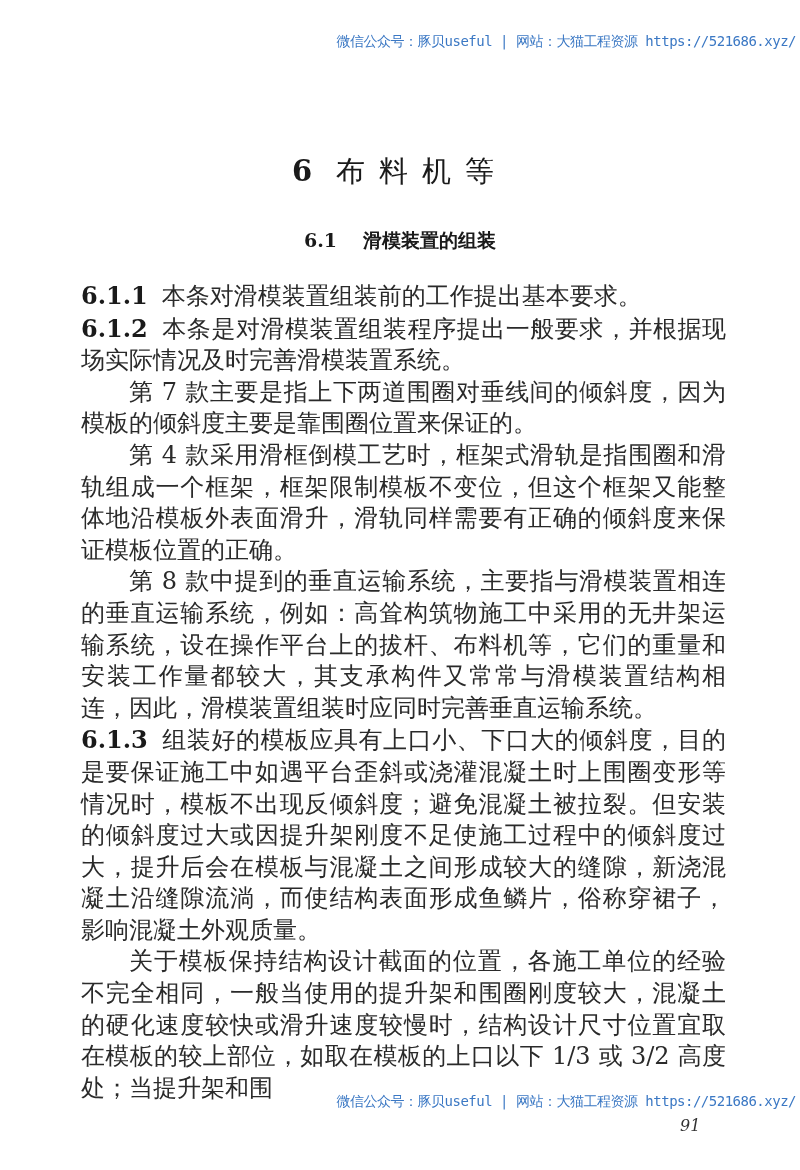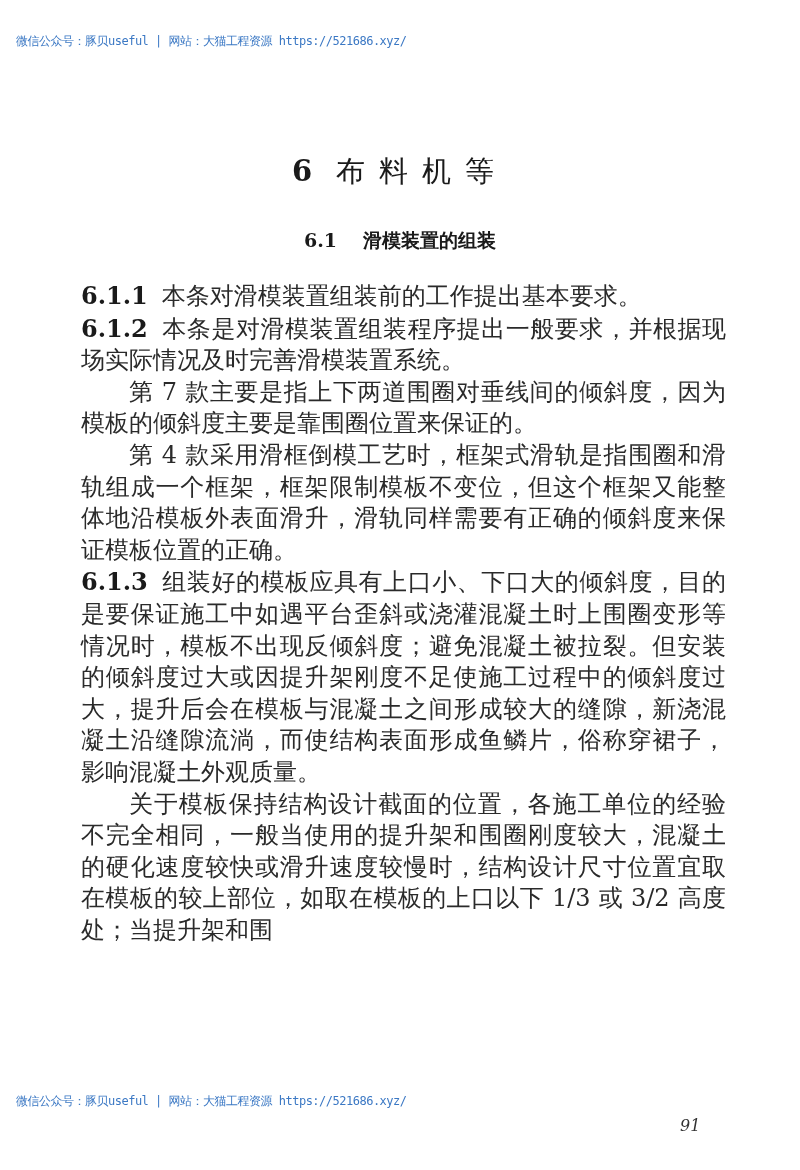--- a/index.html
+++ b/index.html
@@ -4,21 +4,21 @@
 <style>
   html, body { margin: 0; padding: 0; background: #ffffff; }
   body {
     width: 800px; height: 1170px; position: relative; overflow: hidden;
     font-family: "DejaVu Serif", "Liberation Serif", serif;
     color: #222222;
   }
   .watermark {
     position: absolute; left: 16px; width: 780px;
     font-family: "DejaVu Sans Mono", "Liberation Mono", monospace;
-    font-size: 12px; color: #3b78c4; white-space: nowrap; letter-spacing: -0.5px;
+    font-size: 14px; color: #3b78c4; white-space: nowrap; letter-spacing: -0.5px; text-align: right;
   }
   .wm-top { top: 33px; }
   .wm-bottom { top: 1093px; }
   .chapter-title {
     position: absolute; top: 152px; left: 0; width: 800px; text-align: center;
     font-size: 29px; color: #1a1a1a; letter-spacing: 2px;
   }
   .chapter-title .num { font-weight: bold; margin-right: 22px; }
   .chapter-title .name { letter-spacing: 14px; }
   .section-title {
@@ -57,20 +57,23 @@
   </p>
   <p class="para">
     <span class="clause-num">6.1.2</span><span>本条是对滑模装置组装程序提出一般要求，并根据现场实际情况及时完善滑模装置系统。</span>
   </p>
   <p class="para indent">
     <span>第 7 款主要是指上下两道围圈对垂线间的倾斜度，因为模板的倾斜度主要是靠围圈位置来保证的。</span>
   </p>
   <p class="para indent">
     <span>第 4 款采用滑框倒模工艺时，框架式滑轨是指围圈和滑轨组成一个框架，框架限制模板不变位，但这个框架又能整体地沿模板外表面滑升，滑轨同样需要有正确的倾斜度来保证模板位置的正确。</span>
   </p>
+  <p class="para indent">
+    <span>第 8 款中提到的垂直运输系统，主要指与滑模装置相连的垂直运输系统，例如：高耸构筑物施工中采用的无井架运输系统，设在操作平台上的拔杆、布料机等，它们的重量和安装工作量都较大，其支承构件又常常与滑模装置结构相连，因此，滑模装置组装时应同时完善垂直运输系统。</span>
+  </p>
   <p class="para">
     <span class="clause-num">6.1.3</span><span>组装好的模板应具有上口小、下口大的倾斜度，目的是要保证施工中如遇平台歪斜或浇灌混凝土时上围圈变形等情况时，模板不出现反倾斜度；避免混凝土被拉裂。但安装的倾斜度过大或因提升架刚度不足使施工过程中的倾斜度过大，提升后会在模板与混凝土之间形成较大的缝隙，新浇混凝土沿缝隙流淌，而使结构表面形成鱼鳞片，俗称穿裙子，影响混凝土外观质量。</span>
   </p>
   <p class="para indent">
     <span>关于模板保持结构设计截面的位置，各施工单位的经验不完全相同，一般当使用的提升架和围圈刚度较大，混凝土的硬化速度较快或滑升速度较慢时，结构设计尺寸位置宜取在模板的较上部位，如取在模板的上口以下 1/3 或 3/2 高度处；当提升架和围</span>
   </p>
 </div>
 
 <div class="watermark wm-bottom">微信公众号：豚贝useful | 网站：大猫工程资源 https://521686.xyz/</div>
 

